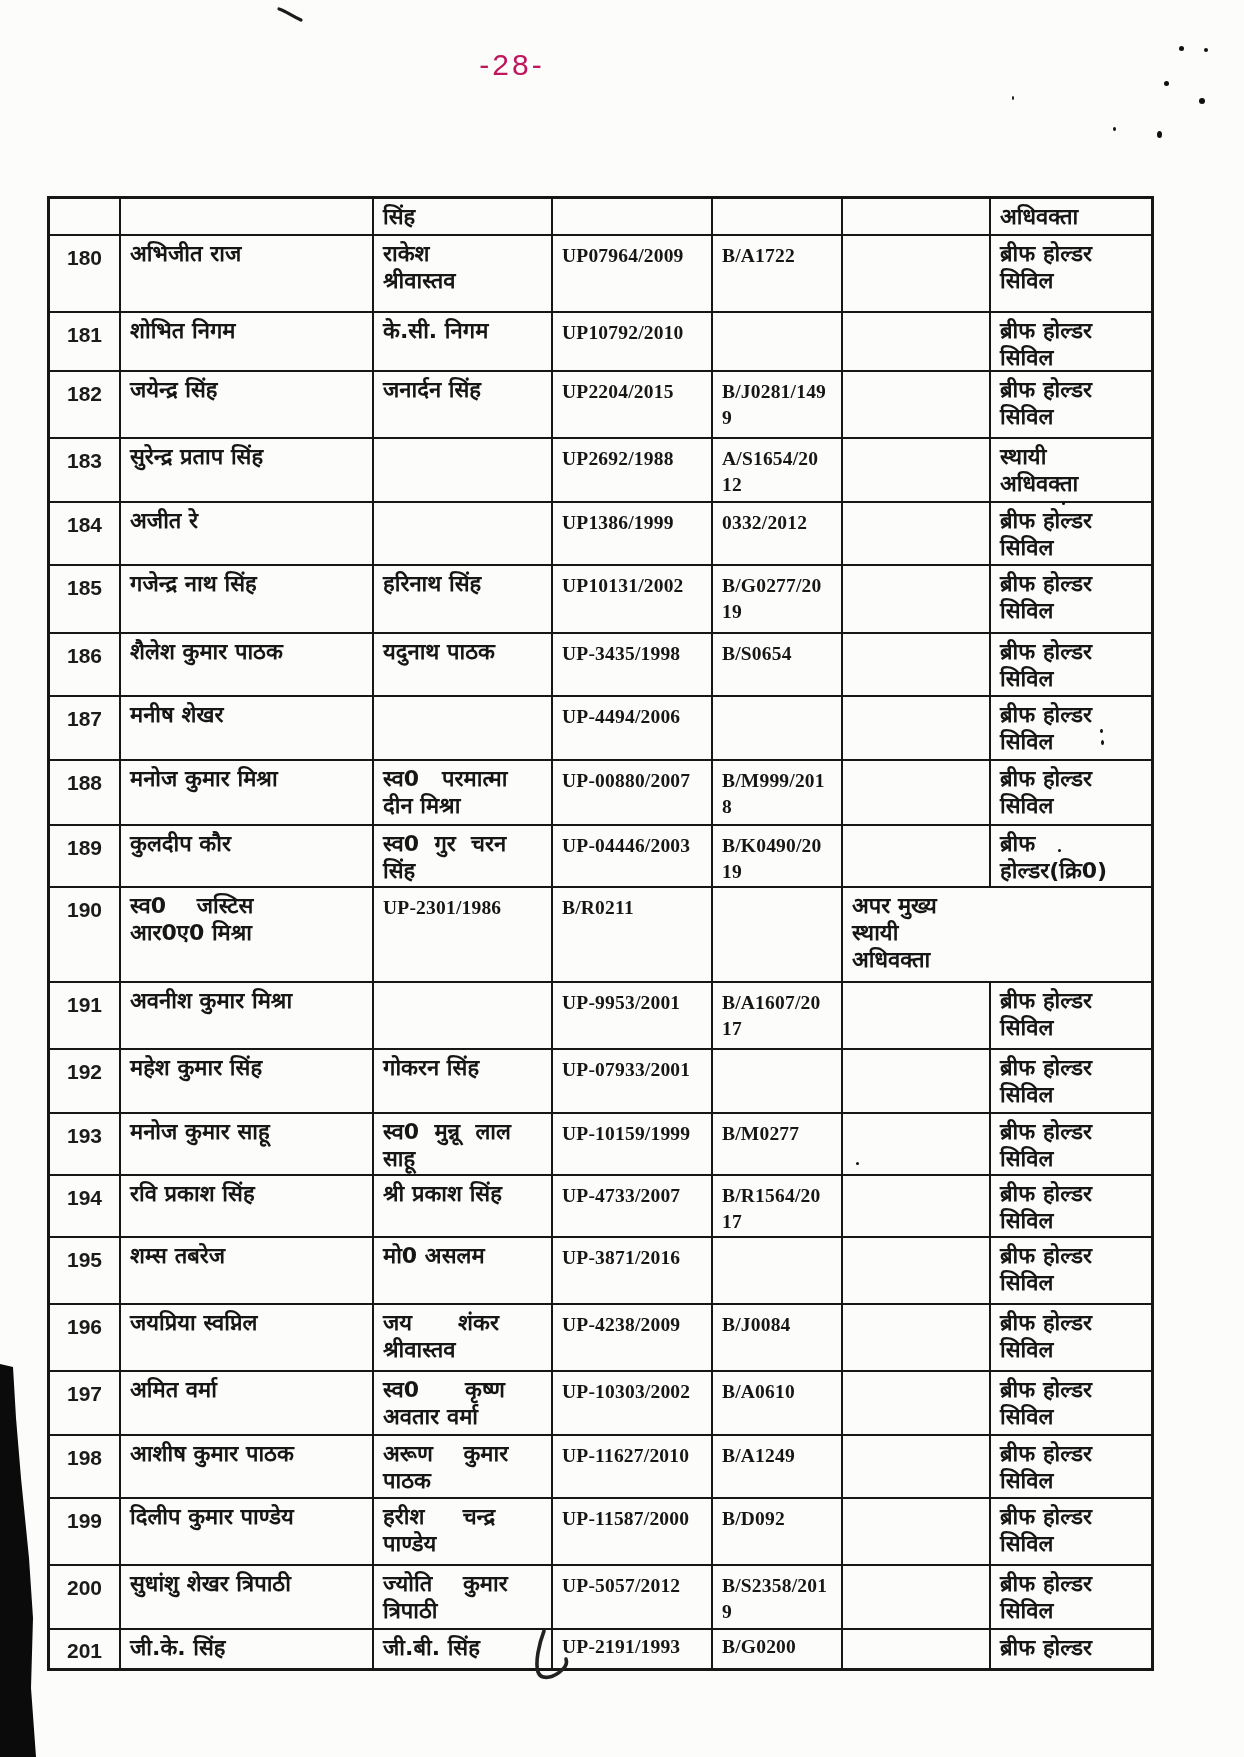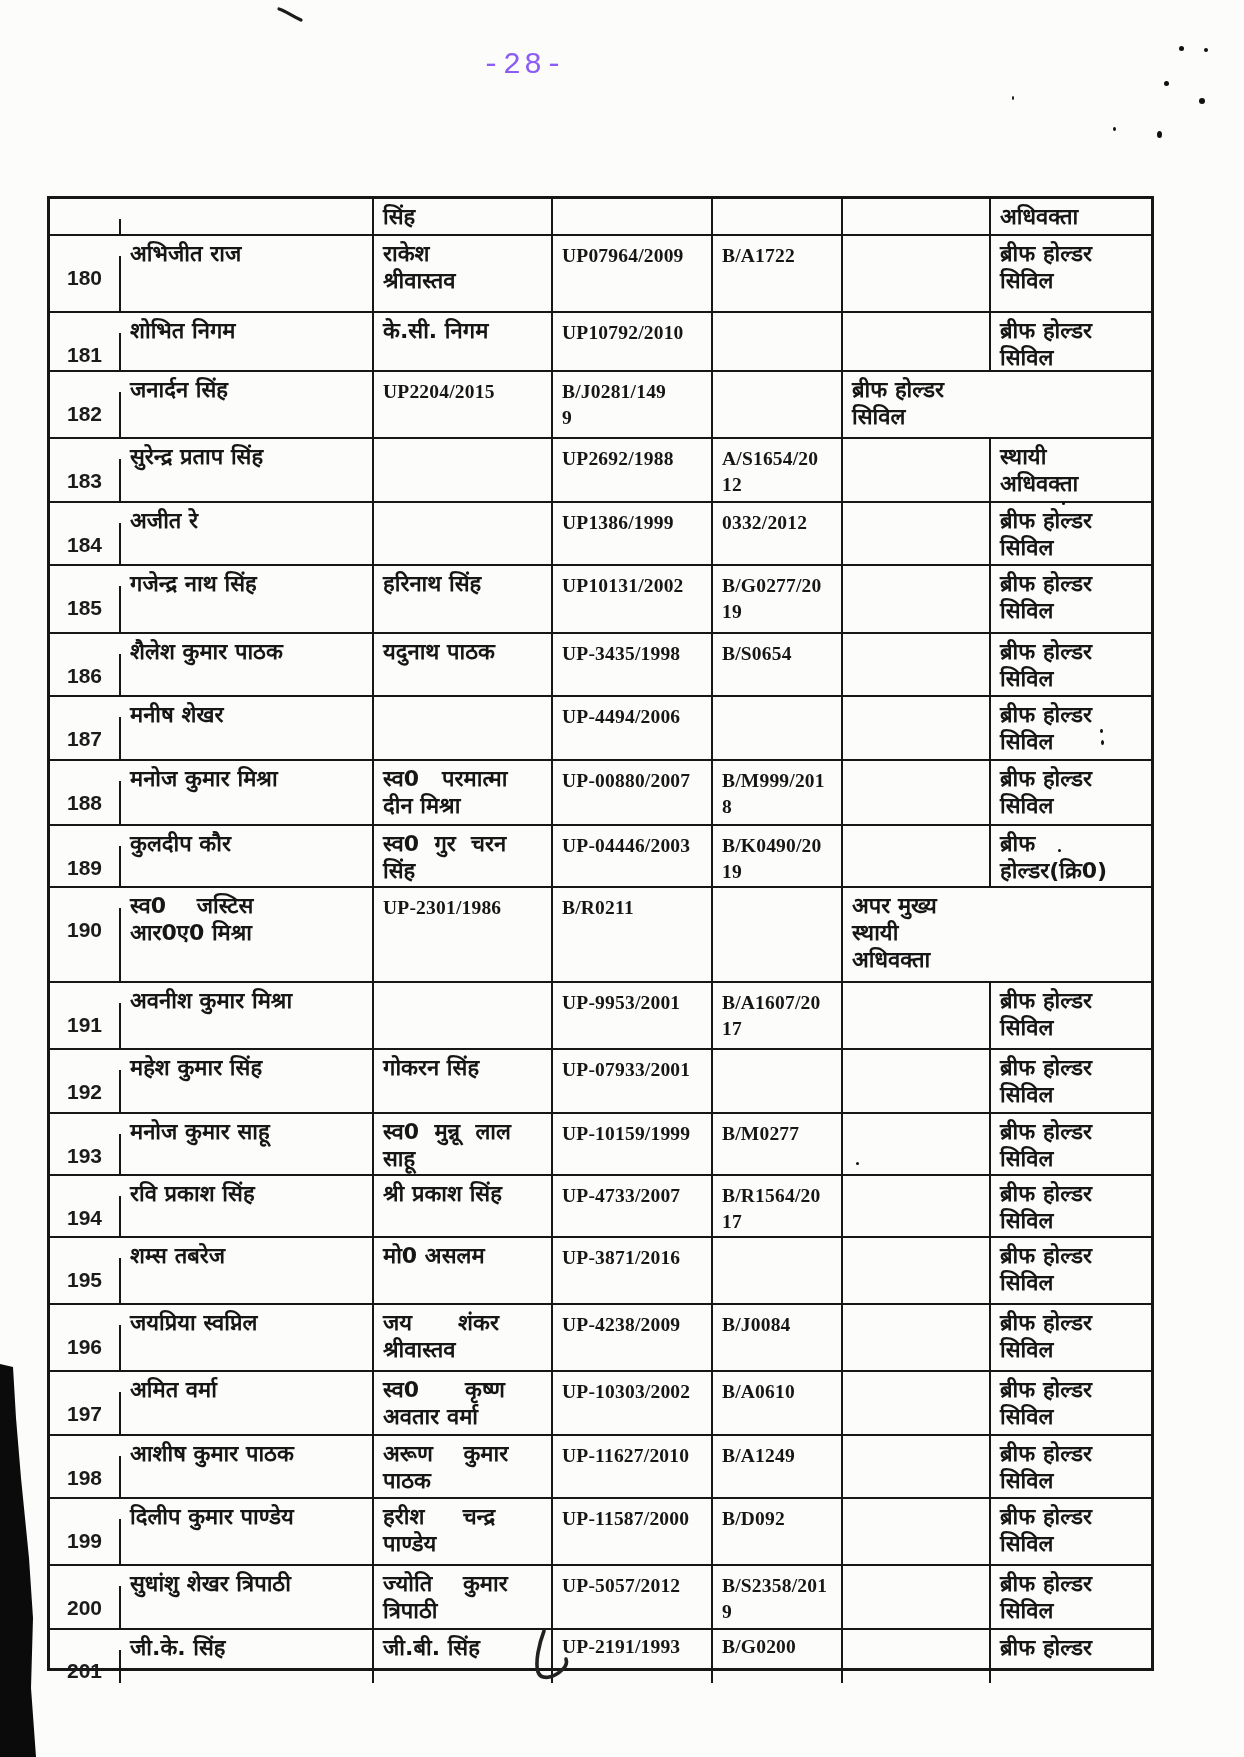--- a/index.html
+++ b/index.html
@@ -1,28 +1,28 @@
 <!DOCTYPE html>
 <html><head>
 <meta charset="utf-8">
 <style>
   html,body{margin:0;padding:0;background:#e8e8e6;}
   .page{position:relative;width:1244px;height:1757px;background:#fcfcfa;overflow:hidden;
         font-family:"DejaVu Sans",sans-serif;color:#141414;}
-  .page-number{position:absolute;left:464px;top:48px;width:120px;text-align:center;
-        font-family:Liberation Mono, monospace;font-size:30px;letter-spacing:3px;color:#8b5cf6;}
+  .page-number{position:absolute;left:452px;top:48px;width:120px;text-align:center;
+        font-family:Liberation Sans, sans-serif;font-size:30px;letter-spacing:3px;color:#be185d;}
   .tbl{position:absolute;left:47px;top:196px;width:1101px;border:3px solid #171717;background:transparent;font-weight:bold;}
   .row{display:grid;grid-template-columns:71px 253px 179px 160px 130px 148px 160px;
        border-bottom:2px solid #171717;}
   .row:last-child{border-bottom:none;}
   .c{border-right:2px solid #171717;box-sizing:border-box;padding:4px 6px 0 9px;
      white-space:pre-wrap;font-size:22px;line-height:27px;color:#161616;}
   .c:last-child{border-right:none;}
   .c.sn{font-family:"Liberation Sans",sans-serif;font-size:21px;line-height:24px;
-        text-align:center;padding:10px 2px 0 2px;color:#1b1b1b;margin-top:20px;}
+        text-align:center;padding:10px 2px 0 2px;color:#1b1b1b;}
   .c.lat{font-family:"Liberation Serif",serif;font-size:19.5px;line-height:26px;
          padding-top:7px;letter-spacing:.2px;}
   .speck{position:absolute;background:#101010;border-radius:50%;}
   .art{position:absolute;}
 </style>
 </head>
 <body>
 
 <div class="page">
 
@@ -58,20 +58,21 @@
       <div class="c">के.सी. निगम</div>
       <div class="c lat">UP10792/2010</div>
       <div class="c lat"></div>
       <div class="c"></div>
       <div class="c">ब्रीफ होल्डर
 सिविल</div>
     </div>
 
     <div class="row" style="height:65px">
       <div class="c sn">182</div>
+      <div class="c">जयेन्द्र सिंह</div>
       <div class="c">जनार्दन सिंह</div>
       <div class="c lat">UP2204/2015</div>
       <div class="c lat">B/J0281/149
 9</div>
       <div class="c"></div>
       <div class="c">ब्रीफ होल्डर
 सिविल</div>
     </div>
 
     <div class="row" style="height:62px">

